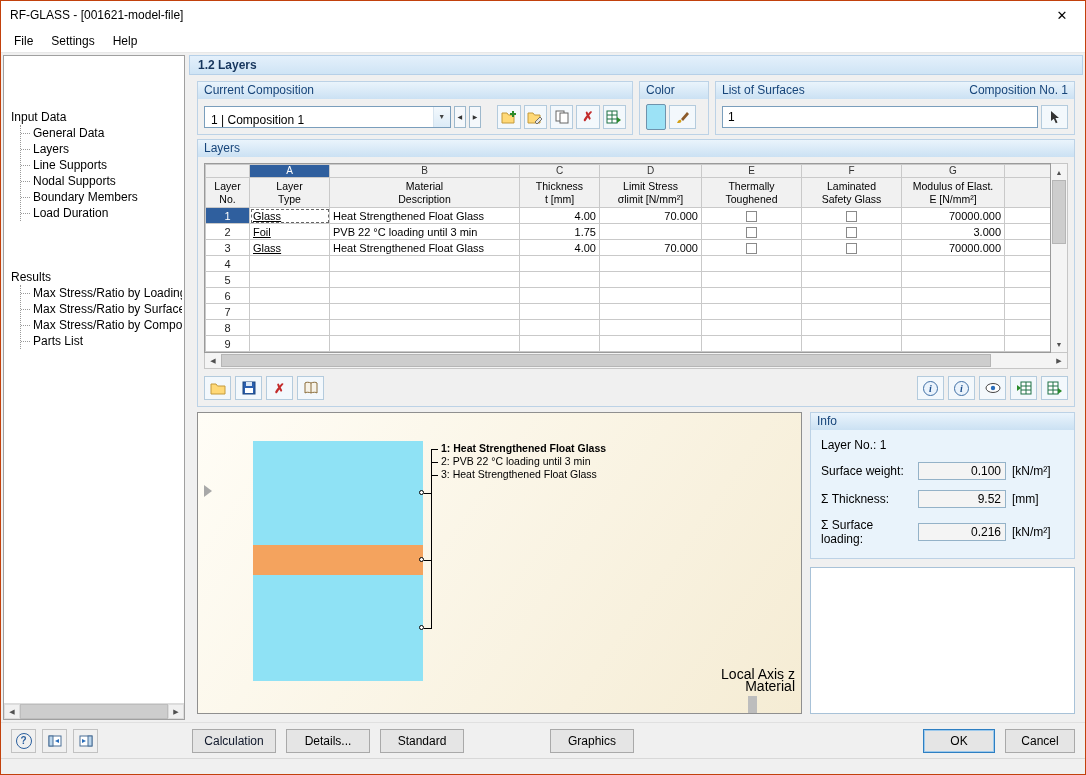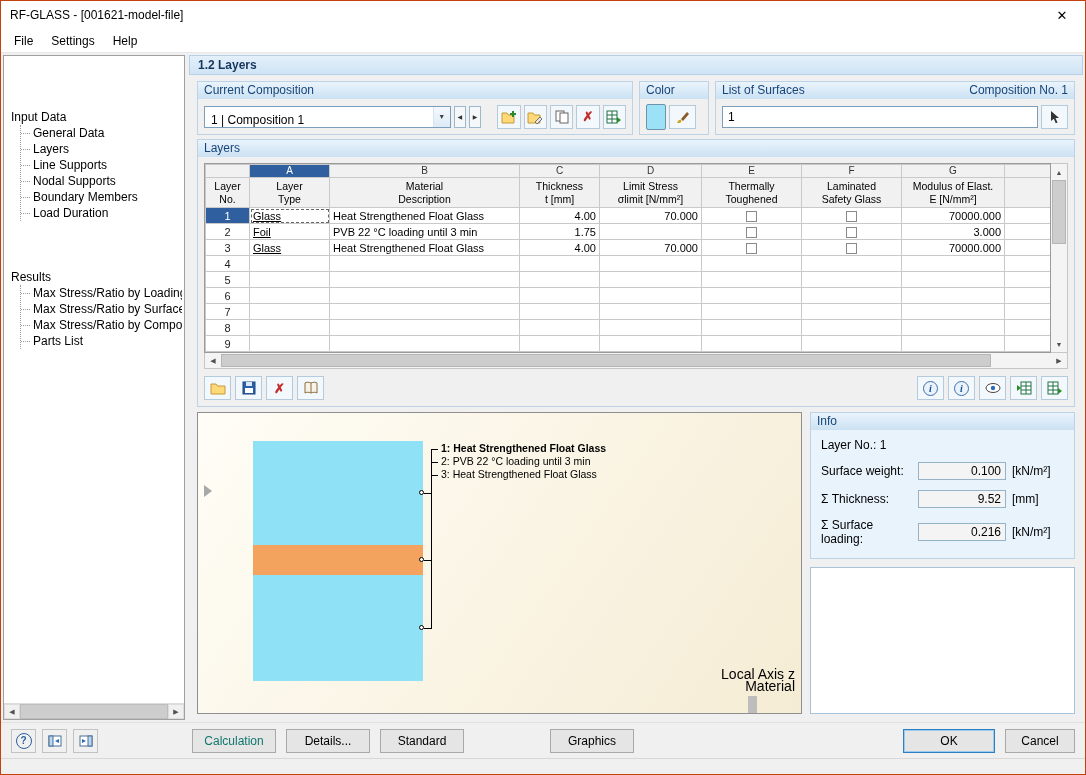--- a/index.html
+++ b/index.html
@@ -107,23 +107,23 @@
   .info-line { margin-bottom:4px; }
   .info-row { display:flex; align-items:center; margin-top:10px; }
   .info-row .lbl { flex:1; }
   .valuebox { width:88px; height:18px; border:1px solid #94b2c8; background:#f4f4f4; text-align:right; padding:0 4px; line-height:16px; }
   .unit { margin-left:6px; width:52px; }
   .comment-box { flex:1; background:#fff; border:1px solid #a8c2d8; }
 
   
   .footer { height:36px; flex:0 0 auto; display:flex; align-items:center; padding:0 10px; background:#f0f0f0; border-top:1px solid #e0e0e0; }
   .btn { height:24px; background:#e5e5e5; border:1px solid #a9a9a9; font-family:"Liberation Sans",sans-serif; font-size:12px; padding:0 10px; cursor:pointer; }
-  .btn.disabled { color:#0f766e; }
+  .btn.disabled { color:#0f172a; }
   .btn.w84 { width:84px; }
-  .btn.primary { width:92px; border:1px solid #2e7fc2; box-shadow:0 0 0 1px #9cc9ec inset; }
+  .btn.primary { width:72px; border:1px solid #2e7fc2; box-shadow:0 0 0 1px #9cc9ec inset; }
   .btn.cancelw { width:70px; }
   .ftr-icon { width:25px; height:24px; background:#f0f0f0; border:1px solid #c2c2c2; display:flex; align-items:center; justify-content:center; margin-right:6px; cursor:pointer; padding:0; }
   .qmark { width:16px; height:16px; border-radius:50%; border:1.5px solid #2a5f9e; color:#2a5f9e; font-weight:bold; font-size:10px; display:flex; align-items:center; justify-content:center; }
   .statusbar { height:16px; flex:0 0 auto; background:#f0f0f0; border-top:1px solid #d8d8d8; }
   .gap { flex:0 0 auto; }
 </style>
 </head>
 <body>
 
 <div class="window">

